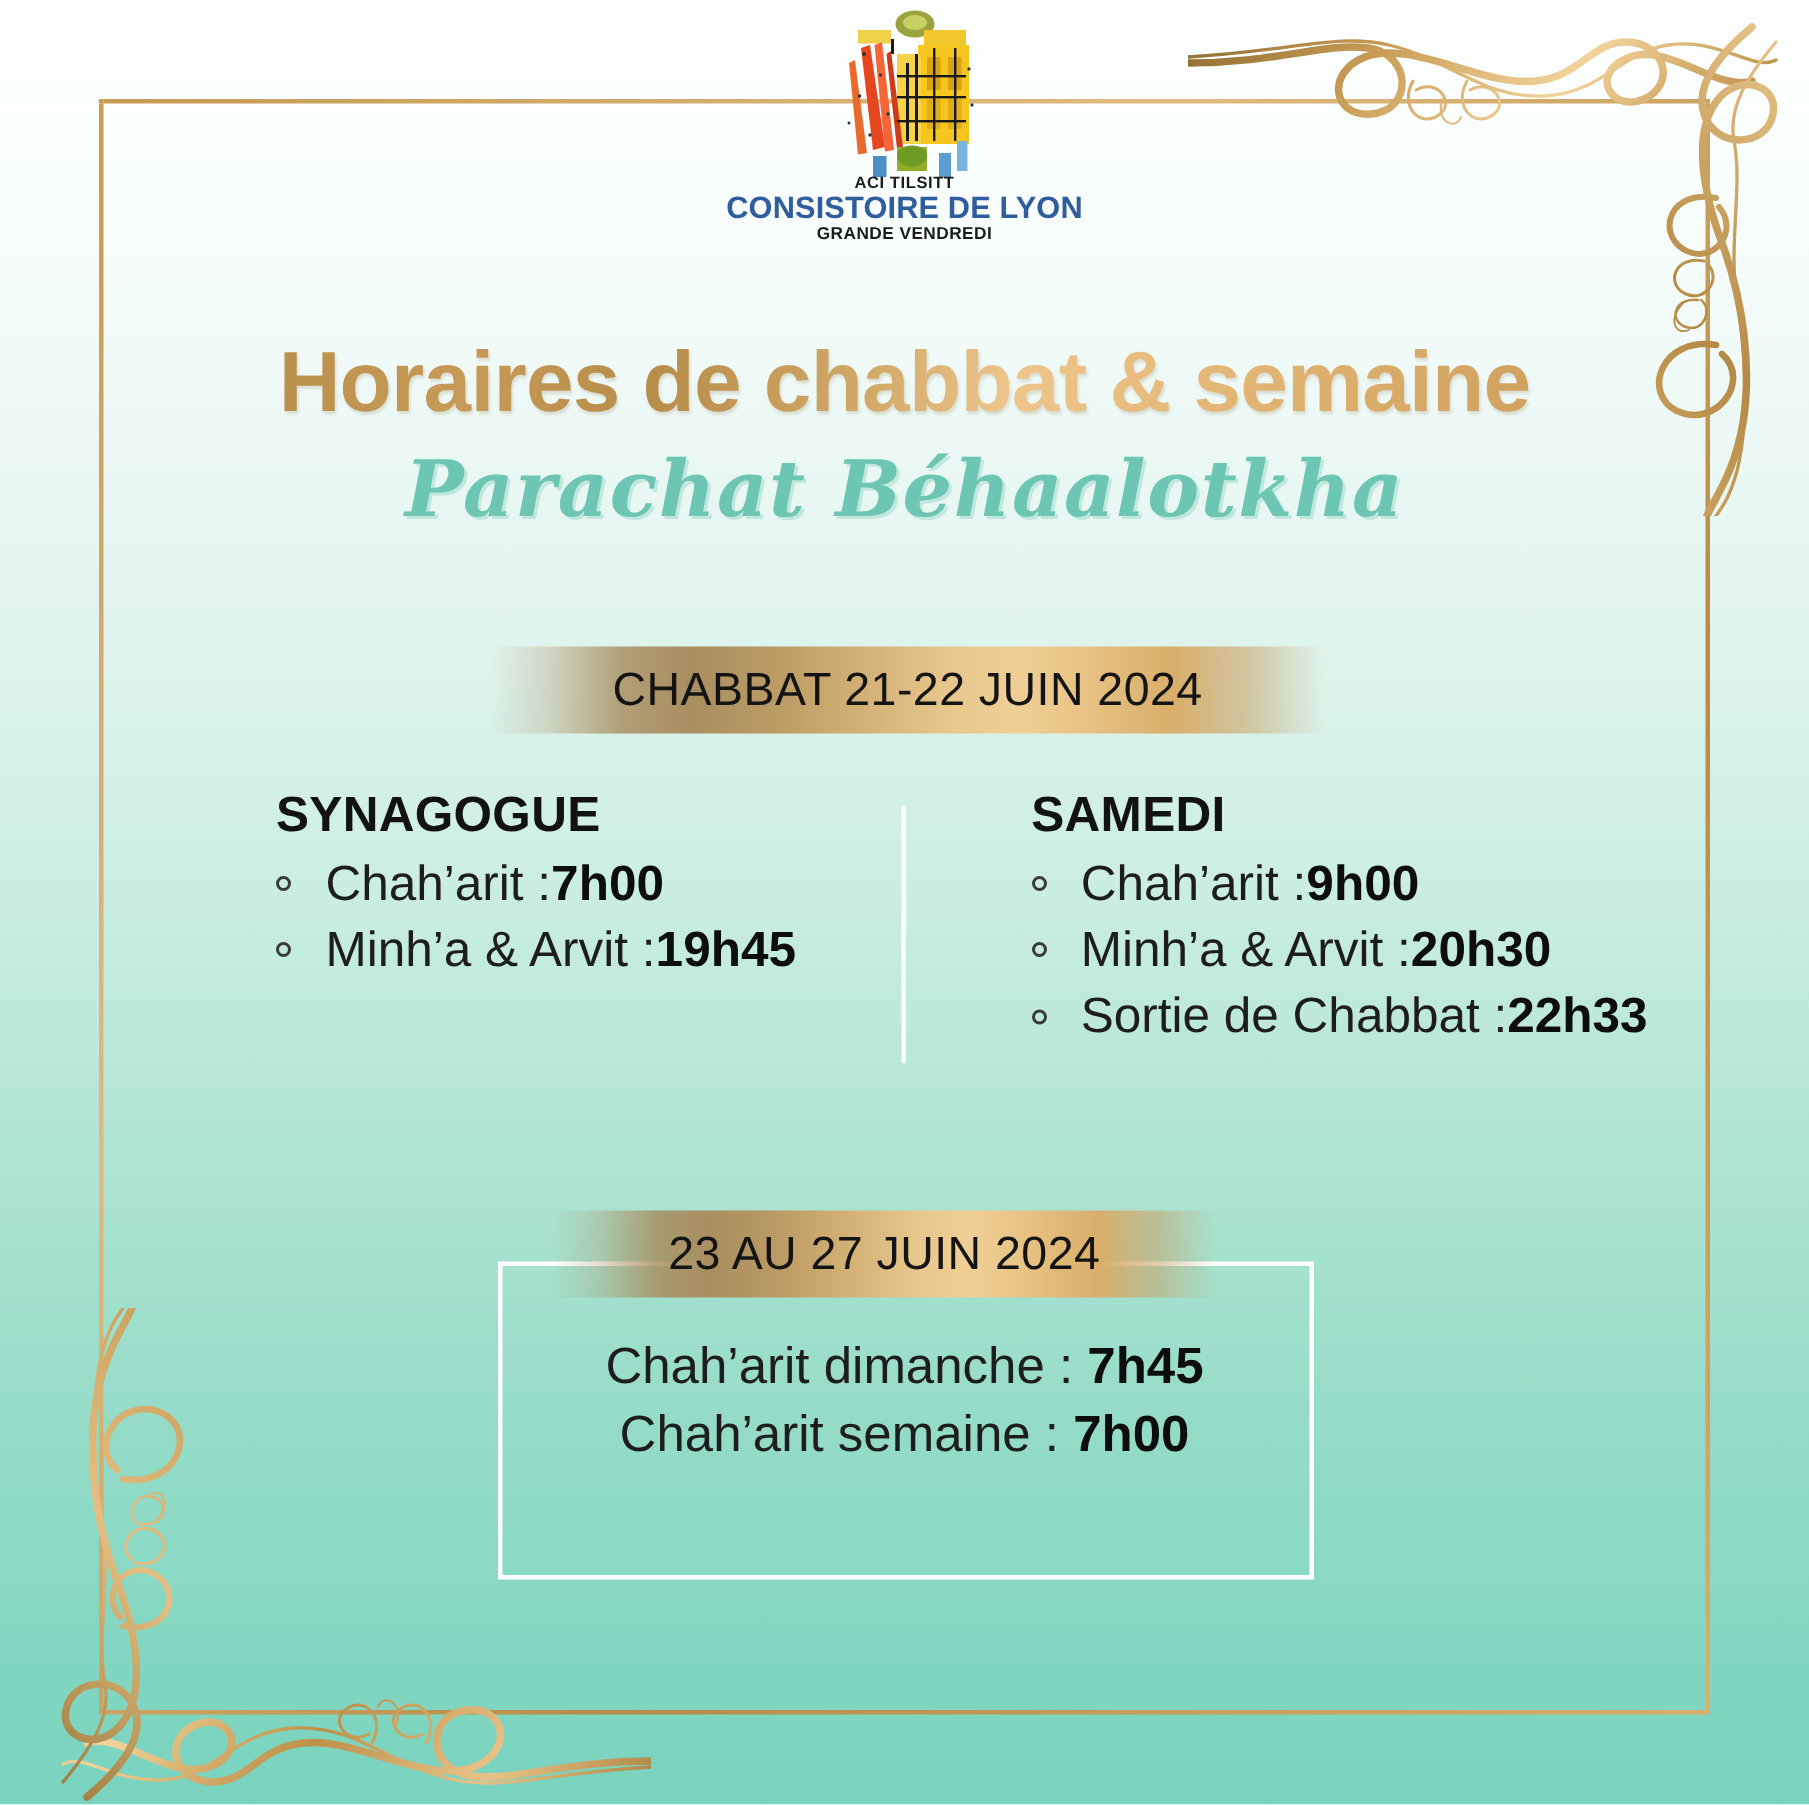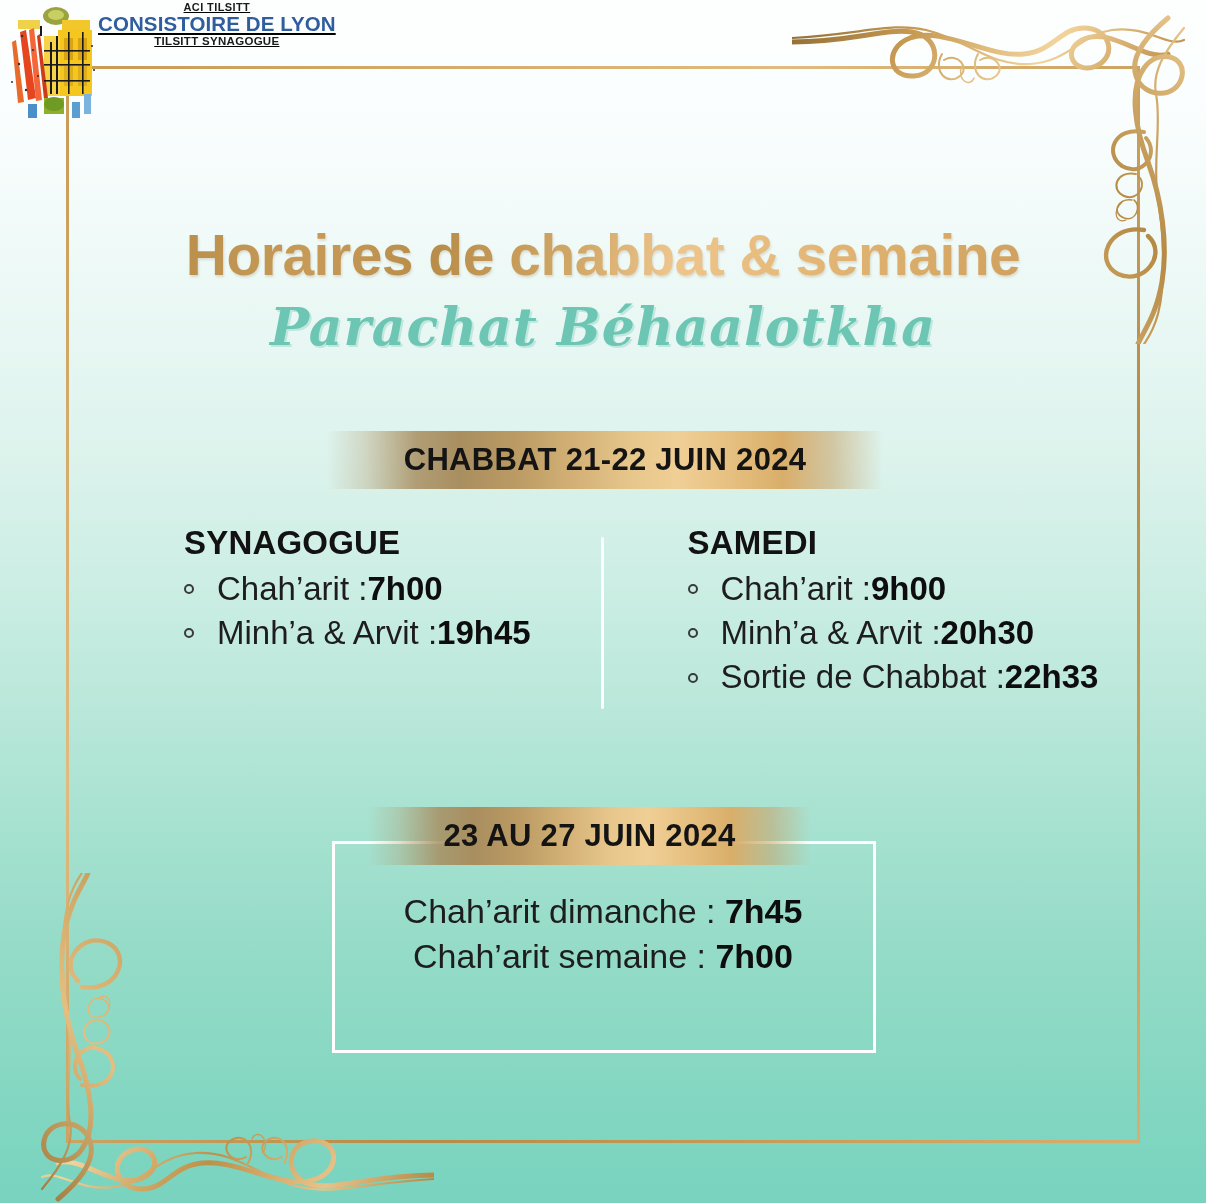--- a/index.html
+++ b/index.html
@@ -35,21 +35,21 @@
   }
 
   
   .flourish{position:absolute;pointer-events:none;}
   .flourish.tr{right:-6px;top:14px;}
   .flourish.bl{left:14px;bottom:-4px;}
 
   
   .logo-wrap{
     position:absolute;left:0;right:0;top:6px;
-    display:flex;flex-direction:row;text-decoration:underline;
+    display:flex;flex-direction:column;align-items:center;
   }
   .logo-art{width:98px;height:115px;display:block;}
   .logo-text{
     margin-top:-4px;text-align:center;line-height:1.0;
   }
   .logo-l1{
     font-size:11px;font-weight:bold;letter-spacing:.4px;color:#1a1a1a;
     display:block;
   }
   .logo-l2{
@@ -91,21 +91,21 @@
       rgba(167,139,92,.82) 16%,
       #a98e5f 24%,
       #bb9b64 34%,
       #d2b075 44%,
       #e8c78c 55%,
       #f0cf96 63%,
       #e5bf7f 73%,
       #d9ae6a 82%,
       rgba(200,162,104,.55) 91%,
       rgba(200,162,104,0) 100%);
-    color:#141414;font-size:31px;font-weight:bold;letter-spacing:.3px;
+    color:#141414;font-size:31px;font-weight:normal;letter-spacing:.3px;
     white-space:nowrap;
   }
   #banner-chabbat{left:327px;top:431px;width:556px;}
   #banner-week{left:368px;top:807px;width:443px;}
 
   
   .cols{
     position:absolute;left:66px;top:524px;width:1074px;
     display:flex;
   }
@@ -276,21 +276,21 @@
           <circle cx="38" cy="70" r="1.1"></circle>
         <circle cx="26" cy="84" r="1.2"></circle>
           <circle cx="92" cy="40" r="1.1"></circle>
         <circle cx="94" cy="64" r="1.1"></circle>
           <circle cx="12" cy="76" r="1"></circle>
       </g>
     </svg>
     <div class="logo-text">
       <span class="logo-l1">ACI TILSITT</span>
       <span class="logo-l2">CONSISTOIRE DE LYON</span>
-      <span class="logo-l3">TILSITT SYNAGOGUE</span>
+      <span class="logo-l3">GRANDE VENDREDI</span>
     </div>
   </div>
 
   <div class="title">Horaires de chabbat &amp; semaine</div>
   <div class="subtitle">Parachat Béhaalotkha</div>
 
   <div class="gold-banner" id="banner-chabbat">CHABBAT 21-22 JUIN 2024</div>
 
   <div class="cols">
     <div class="col left">

